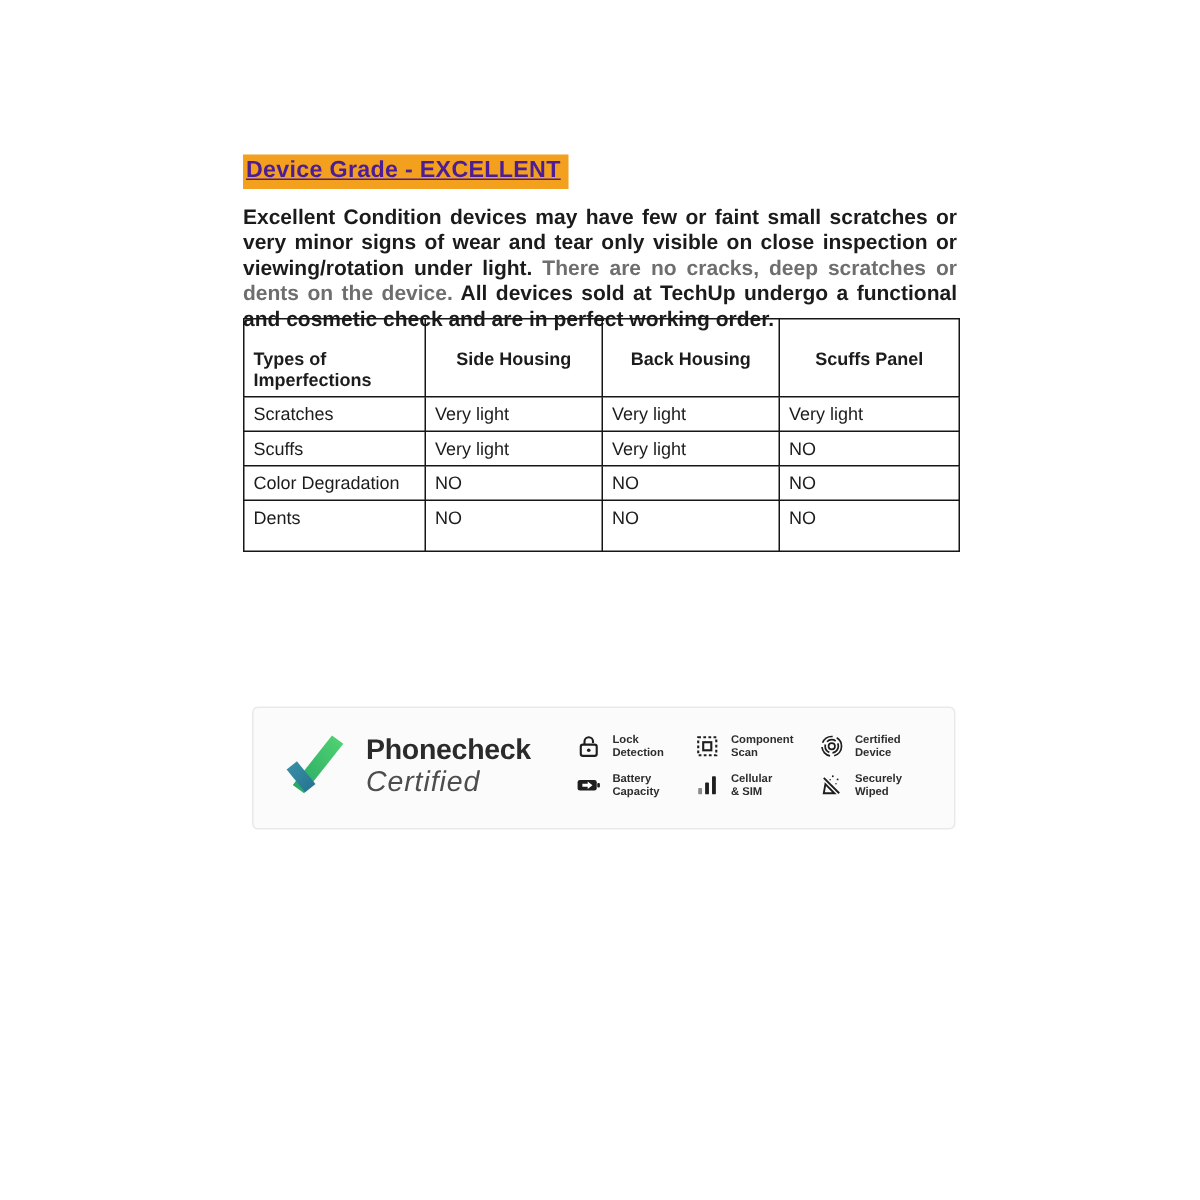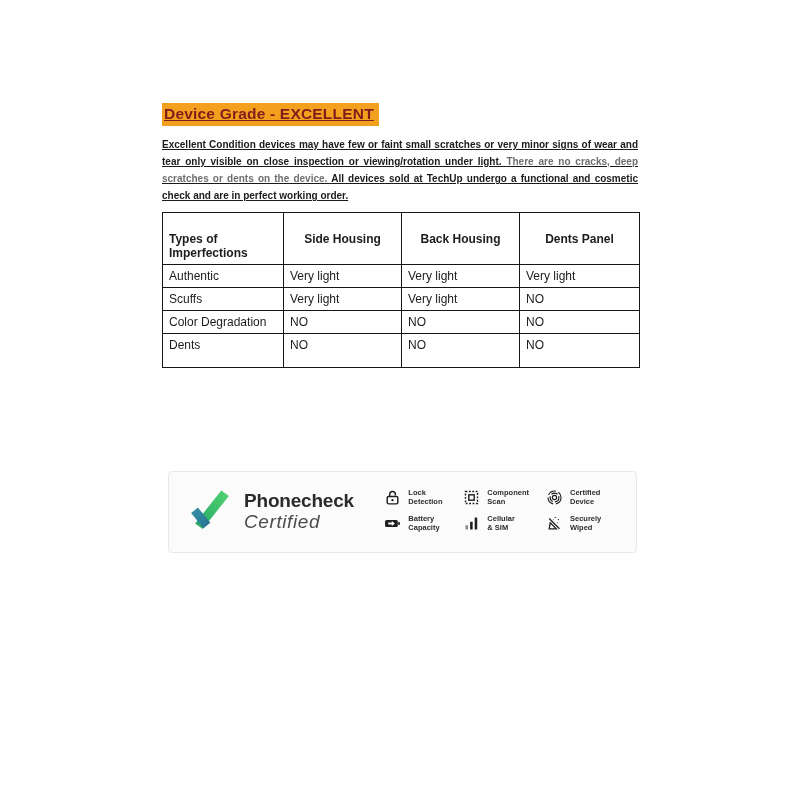--- a/index.html
+++ b/index.html
@@ -5,31 +5,31 @@
   * { margin:0; padding:0; box-sizing:border-box; }
   html,body { width:800px; height:800px; background:#ffffff;
     font-family:"Liberation Sans","DejaVu Sans",sans-serif; }
   .page { position:relative; width:800px; height:800px; background:#fff; overflow:hidden; }
 
   
   .title-wrap { position:absolute; left:162px; top:103px; }
   .title-highlight {
     display:inline-block;
     background:var(--highlight-orange,#F2A01E);
-    color:#7f1d1d;
+    color:#4c1d95;
     font-size:15.5px; font-weight:bold;
     text-decoration:underline;
     padding:2px 5px 3px 2px;
     letter-spacing:0.2px;
   }
 
   
   .desc { position:absolute; left:162px; top:136px; width:476px;
-    font-size:10px; font-weight:bold; line-height:17px;
-    text-align:justify; color:#1b1b1b;text-decoration:underline; }
+    font-size:14px; font-weight:bold; line-height:17px;
+    text-align:justify; color:#1b1b1b; }
   .desc .muted { color:var(--muted-text,#6e6e6e); }
 
   
   .table-wrap { position:absolute; left:162px; top:212px; width:477px; }
   table { width:100%; border-collapse:collapse; table-layout:fixed; }
   th, td { border:1.5px solid #161616; font-size:12px; color:#1c1c1c;
     padding:4px 6px; vertical-align:top; overflow:hidden; }
   th { font-weight:bold; text-align:center; padding-top:19px; }
   th.col-label { text-align:left; }
   td { text-align:left; }
@@ -81,26 +81,26 @@
         <col style="width:121px">
           <col style="width:118px">
         <col style="width:118px">
           <col style="width:120px">
       </colgroup>
       <thead>
         <tr class="r-header">
           <th class="col-label">Types of Imperfections</th>
           <th>Side Housing</th>
           <th>Back Housing</th>
-          <th>Dents Panel</th>
+          <th>Scuffs Panel</th>
         </tr>
       </thead>
       <tbody>
         <tr class="r-normal">
-          <td class="row-label">Authentic</td>
+          <td class="row-label">Scratches</td>
           <td>Very light</td>
           <td>Very light</td>
           <td>Very light</td>
         </tr>
         <tr class="r-normal">
           <td class="row-label">Scuffs</td>
           <td>Very light</td>
           <td>Very light</td>
           <td>NO</td>
         </tr>

